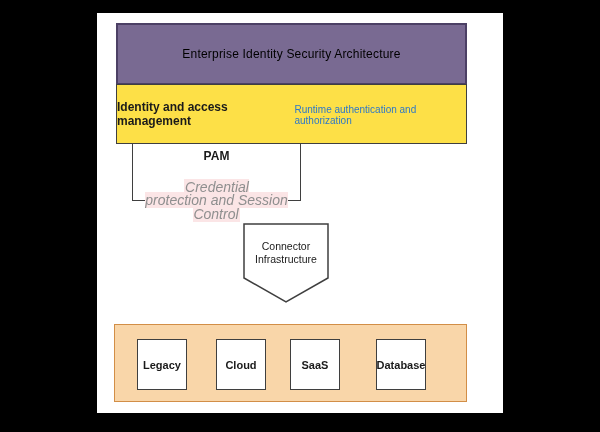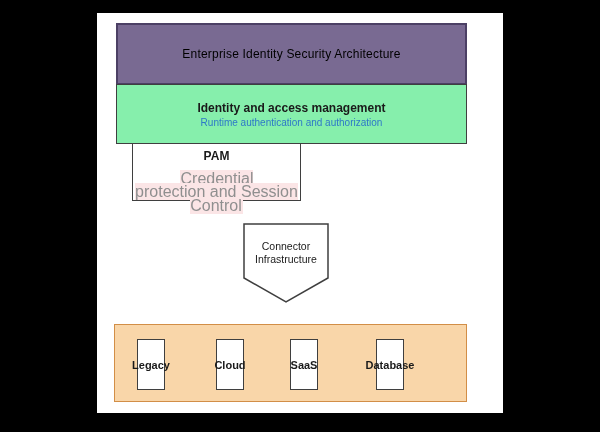--- a/index.html
+++ b/index.html
@@ -29,45 +29,45 @@
     display: flex; align-items: center; justify-content: center;
   }
   .hdr span {
     color: #000000;
     font-size: 12px;
     letter-spacing: 0.2px;
   }
   .iam {
     height: 60px;
     margin-top: -1px;
-    background: #86efac;
+    background: #fde047;
     border: 1.5px solid #3F3F3F;
-    display: flex; flex-direction: column;
-    align-items: center; justify-content: center;
+    display: flex; flex-direction: row;
+    align-items: center; justify-content: space-between;
   }
   .iam-title { font-size: 12px; font-weight: bold; color: #1a1a1a; }
   .iam-sub   { font-size: 10px; color: #2E78C8; margin-top: 2px; }
   .split {
     display: flex;
     margin-top: -1.5px;
     height: 58px;
     padding-left: 16px;
   }
   .cell {
     border: 1.5px solid #3F3F3F;
     background: #ffffff;
     text-align: center;
     padding-top: 5px;
   }
   .cell.pam { width: 169px; }
   .cell.iga { width: 182px; margin-left: -1.5px; }
   .cell-title { font-size: 12px; font-weight: bold; color: #1a1a1a; line-height: 14px; }
   .cell-sub {
-    font-size: 16px; color: #8F8F8F;
-    line-height: 13.5px; margin-top: 9px;
+    font-size: 14px; font-style: italic; color: #8F8F8F;
+    line-height: 13.5px; margin-top: 18px;
   }
   .cell-sub .hl { white-space: pre-line; padding: 0 1px; }
   .hl-pink { background: #FBE5E6; }
   .hl-mint { background: #E2F1EE; }
   
   .pentagon {
     position: absolute;
     left: 146px; top: 210px;
     width: 86px; height: 80px;
   }
@@ -84,21 +84,21 @@
   .panel {
     position: absolute;
     left: 17px; top: 311px;
     width: 353px; height: 78px;
     background: #F9D6A9;
     border: 1.5px solid #D28E47;
   }
   .sys {
     position: absolute;
     top: 14px;
-    width: 28px; height: 51px;
+    width: 50px; height: 51px;
     background: #ffffff;
     border: 1.5px solid #3F3F3F;
     display: flex; align-items: center; justify-content: center; text-align: center;
   }
   .sys span { font-size: 11px; font-weight: bold; color: #1a1a1a; white-space: nowrap; }
   .sys.s0 { left: 22px; }
   .sys.s1 { left: 101px; }
   .sys.s2 { left: 175px; }
   .sys.s3 { left: 261px; }
 </style>

